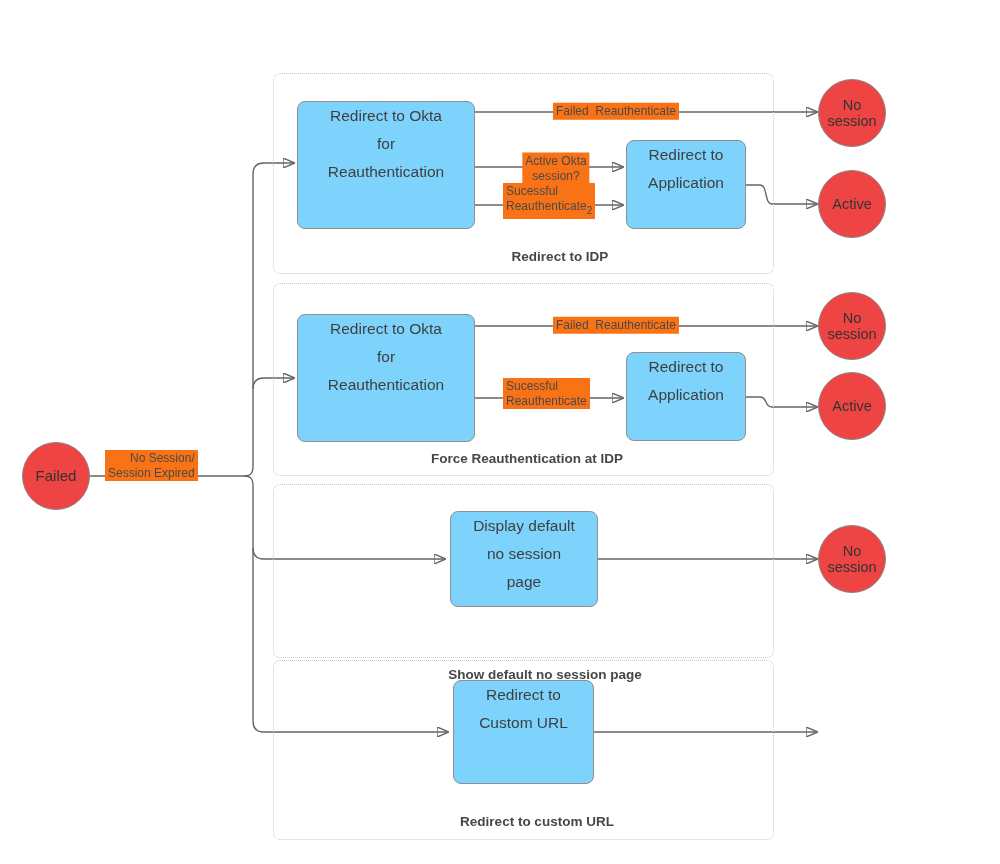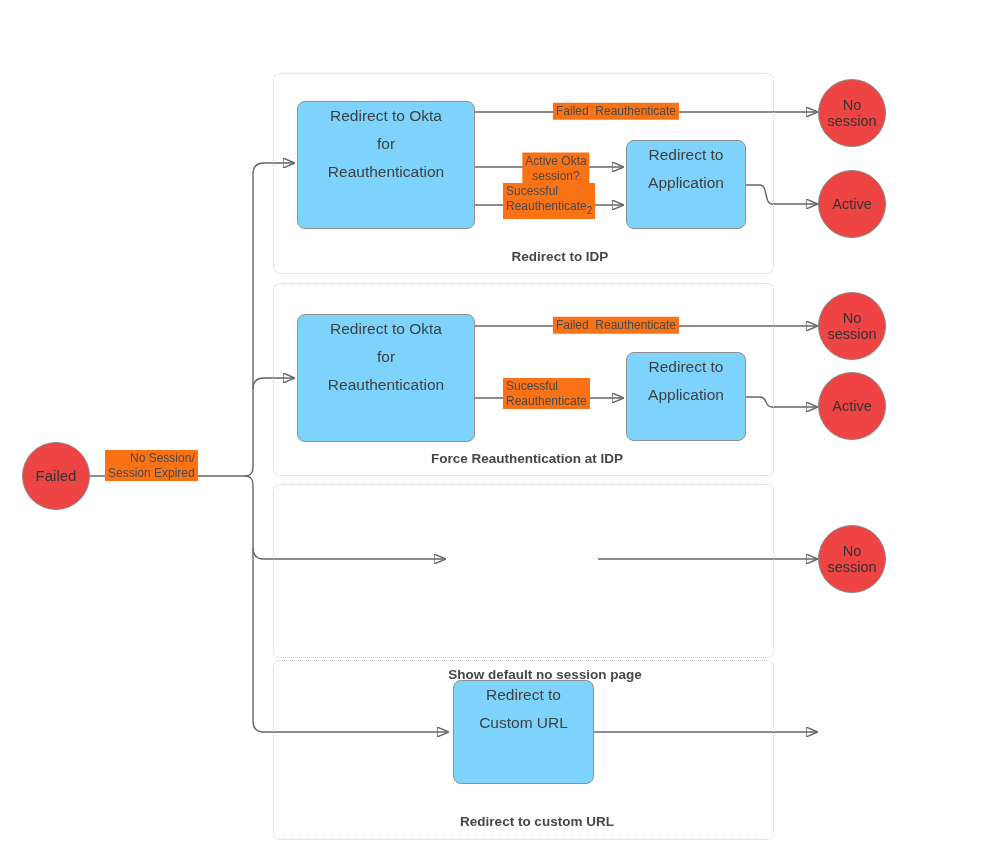--- a/index.html
+++ b/index.html
@@ -161,20 +161,25 @@
   </div>
   <div class="box b-okta2">
     <span>Redirect to Okta
 for
 Reauthentication</span>
   </div>
   <div class="box b-app2">
     <span>Redirect to
 Application</span>
   </div>
+  <div class="box b-disp">
+    <span>Display default
+no session
+page</span>
+  </div>
   <div class="box b-curl">
     <span>Redirect to
 Custom URL</span>
   </div>
 
   <div class="circle c-t1">
     <span>No
 session</span>
   </div>
   <div class="circle c-t2">

